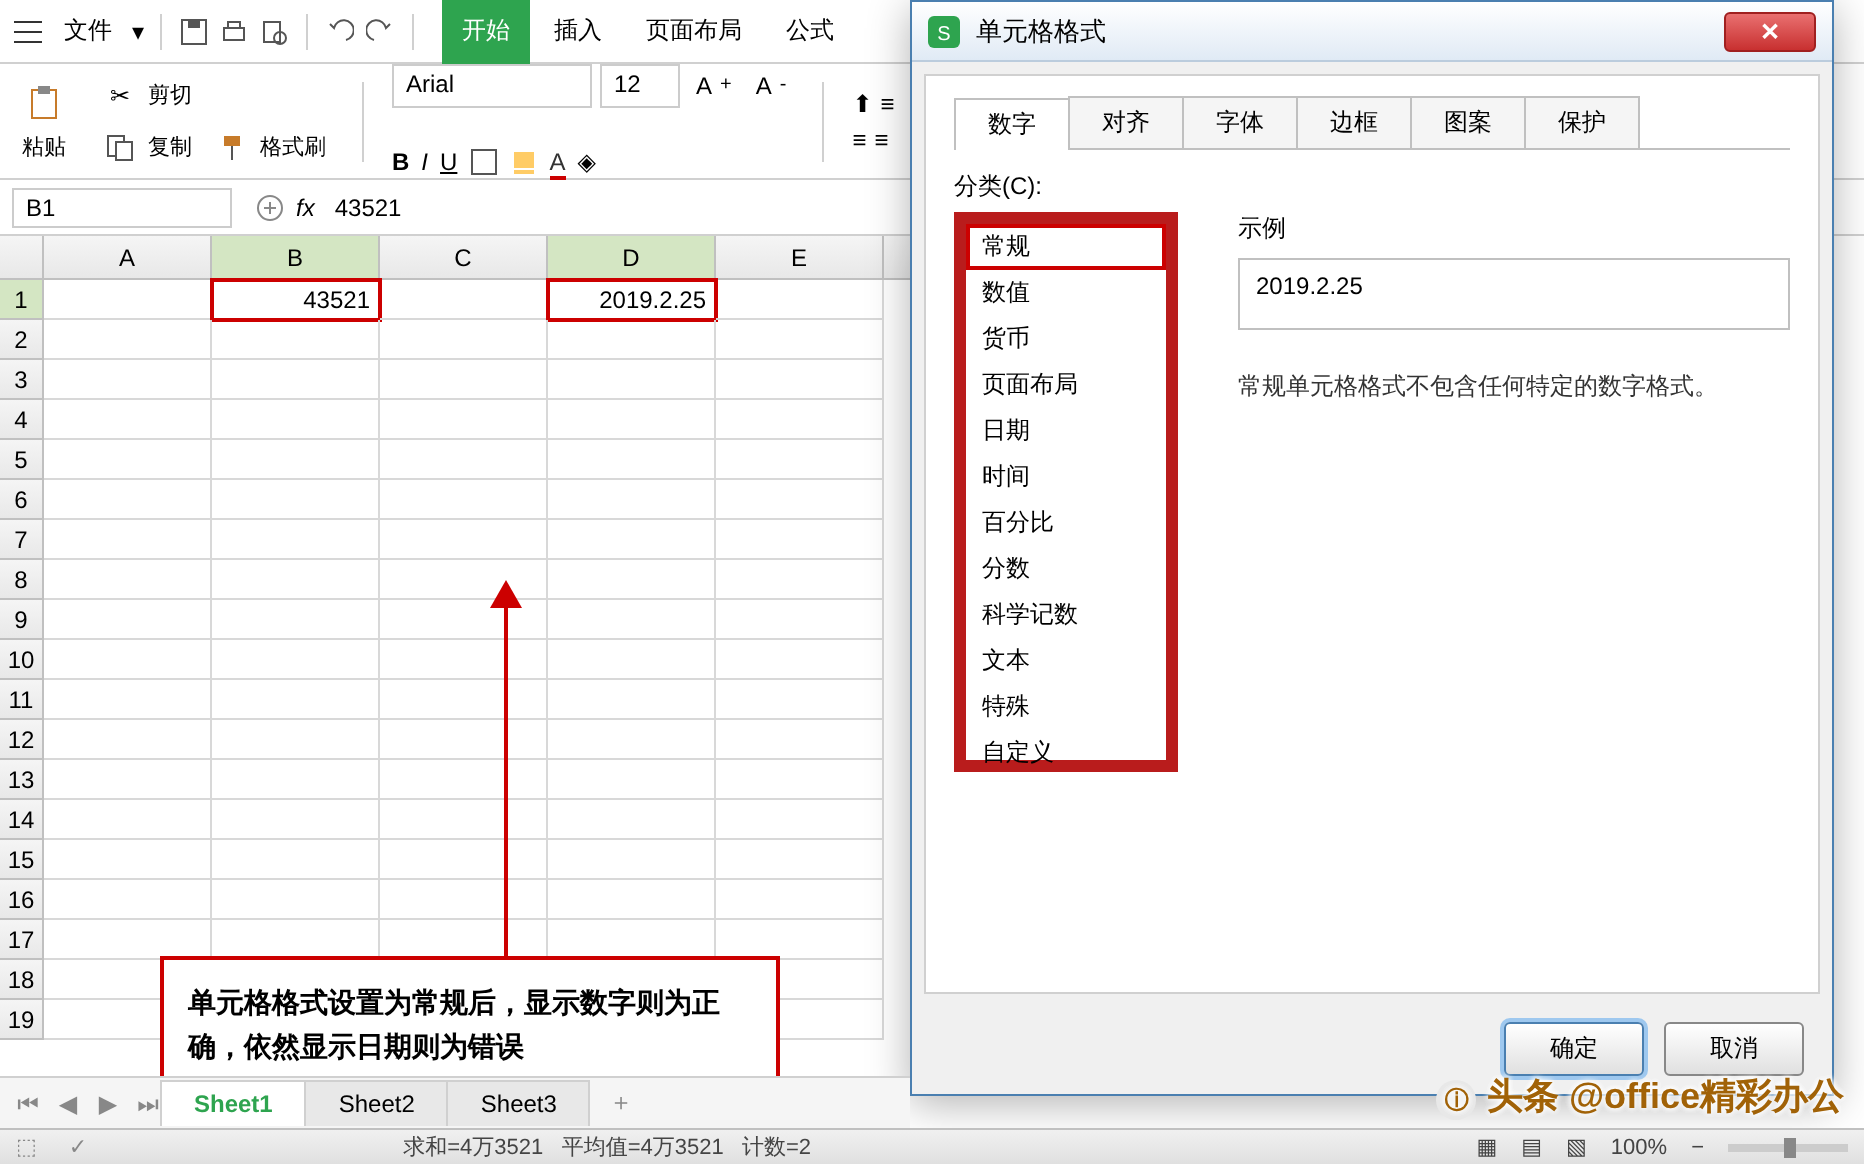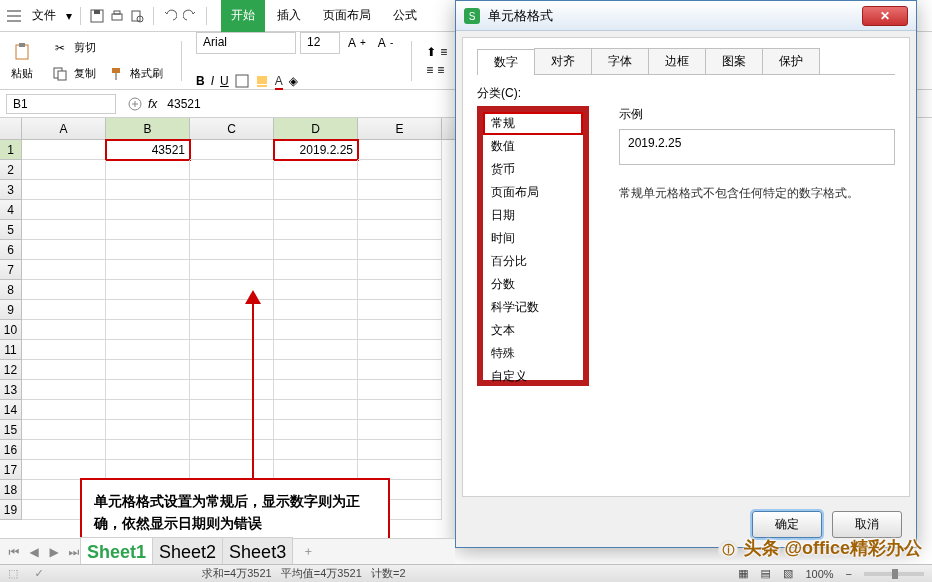--- a/index.html
+++ b/index.html
@@ -53,21 +53,21 @@
 .detail { flex: 1; }
 .det-label { font-size: 12px; margin-bottom: 6px; }
 .det-box { border: 1px solid #c0c0c0; height: 36px; padding: 6px 8px; font-size: 12px; margin-bottom: 20px; }
 .det-desc { font-size: 12px; color: #333; }
 .dlg-footer { display: flex; justify-content: flex-end; gap: 10px; padding: 8px 14px; }
 .dlg-btn { padding: 4px 22px; border: 1px solid #888; background: linear-gradient(#fff,#e0e0e0); border-radius: 3px; font-size: 12px; cursor: pointer; text-align: center; }
 .dlg-btn.primary { border: 1px solid #4a7fb0; box-shadow: 0 0 0 2px #9ec8ef; }
 .sheet-tabs { position: absolute; left: 0; bottom: 18px; width: 455px; height: 26px; background: #f5f5f5; border-top: 1px solid #d0d0d0; display: flex; align-items: center; padding-left: 80px; gap: 0; }
 .st-nav { position: absolute; left: 6px; display: flex; gap: 4px; }
 .st-nav span { width: 16px; height: 16px; display: inline-flex; align-items: center; justify-content: center; color: #888; }
-.sheet-tab { padding: 4px 6px; border: 1px solid #d0d0d0; border-bottom: none; background: #e8e8e8; font-size: 18px; margin-right: -1px; }
+.sheet-tab { padding: 4px 16px; border: 1px solid #d0d0d0; border-bottom: none; background: #e8e8e8; font-size: 12px; margin-right: -1px; }
 .sheet-tab.active { background: #fff; color: #2ea44f; font-weight: bold; }
 .add-sheet { padding: 4px 10px; color: #888; }
 .statusbar { position: absolute; bottom: 0; left: 0; width: 932px; height: 18px; background: linear-gradient(#f0f0f0,#e0e0e0); border-top: 1px solid #c0c0c0; display: flex; align-items: center; font-size: 11px; color: #444; }
 .st-left { padding: 0 8px; color: #888; }
 .st-mid { margin-left: 150px; }
 .st-right { margin-left: auto; padding: 0 8px; display: flex; gap: 12px; align-items: center; }
 .watermark { position: absolute; right: 10px; bottom: 22px; font-size: 18px; color: #a16207; font-weight: bold; text-shadow: 0 0 3px #fff, 0 0 3px #fff, 0 0 3px #fff; }
 .wm-icon { display: inline-block; width: 20px; height: 20px; background: #e8e8e8; border-radius: 50%; text-align: center; line-height: 20px; font-size: 12px; }
 svg { display: block; }
 </style>

